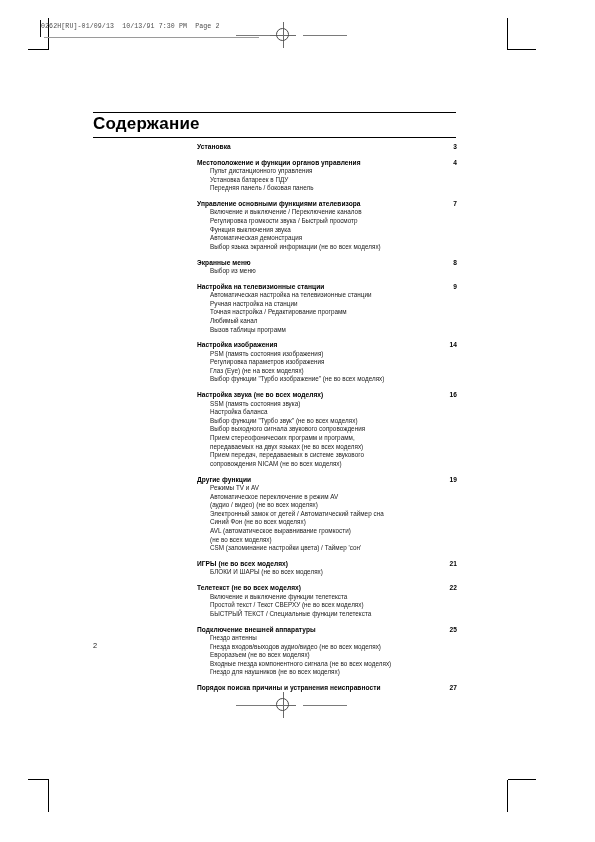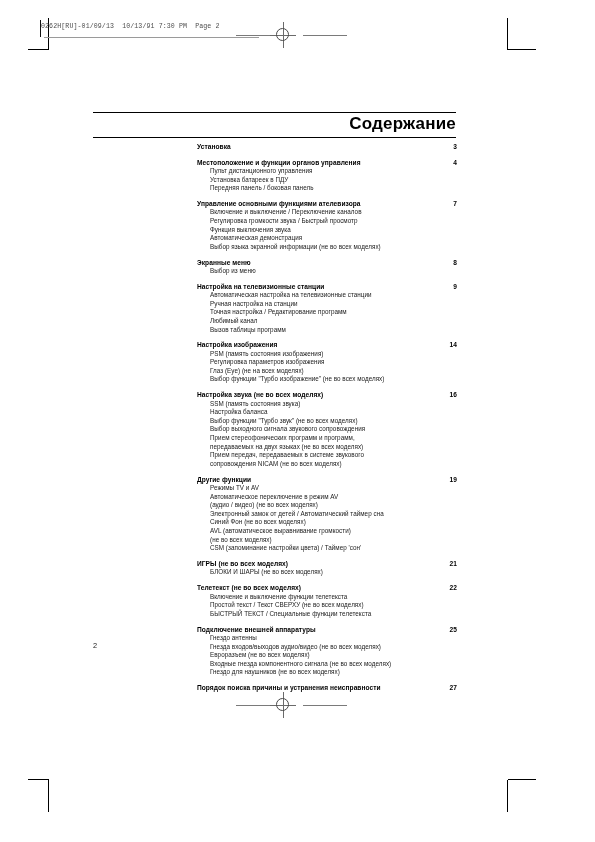--- a/index.html
+++ b/index.html
@@ -92,21 +92,21 @@
     background: #000;
   }
   .title-rule.top { top: 112px; }
   .title-rule.bottom { top: 137px; }
 
   .doc-title {
     position: absolute;
     left: 93px;
     top: 113px;
     width: 363px;
-    text-align: right;
+    text-align: left;
     font-size: 17px;
     font-weight: bold;
     letter-spacing: 0.2px;
     line-height: 21px;
   }
 
   .toc {
     position: absolute;
     left: 197px;
     top: 142px;

